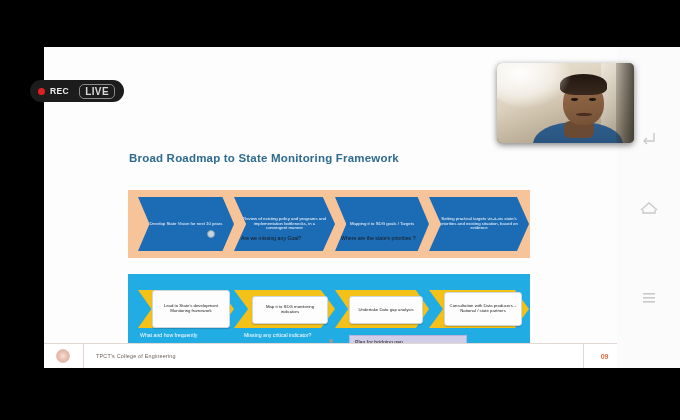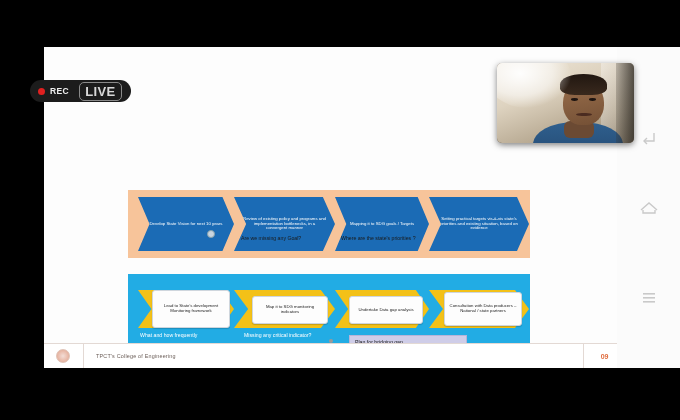--- a/index.html
+++ b/index.html
@@ -63,21 +63,21 @@
     font-size:7px;font-weight:bold;color:#e06a3b;letter-spacing:-.3px;}
   #scroll-dot{position:absolute;left:50%;bottom:25px;width:4px;height:4px;border-radius:50%;
     background:#9a9a9a;transform:translateX(-50%);}
 
   
   #rec{position:absolute;left:30px;top:80px;height:22px;background:#1c1c1c;border-radius:11px;
     display:flex;align-items:center;padding:0 9px 0 8px;box-sizing:border-box;}
   #rec-dot{width:7px;height:7px;border-radius:50%;background:#e02020;flex:none;}
   #rec-label{font-size:8.5px;font-weight:bold;color:#efefef;margin-left:5px;letter-spacing:.4px;}
   #live-pill{margin-left:10px;border:1px solid #8a8a8a;border-radius:5px;padding:1px 5px;}
-  #live-label{font-size:13px;font-weight:bold;color:#d8d8d8;letter-spacing:.4px;}
+  #live-label{font-size:10px;font-weight:bold;color:#d8d8d8;letter-spacing:.4px;}
 
   
   #pip{position:absolute;left:497px;top:63px;width:137px;height:80px;border-radius:5px;
     overflow:hidden;background:#5a5246;box-shadow:0 2px 6px rgba(0,0,0,.5);}
   .pv{position:absolute;}
   #pv-wall{left:0;top:0;width:100%;height:100%;
     background:linear-gradient(160deg,#efe7d9 0%,#ded3c0 35%,#b9ab94 70%,#8d806b 100%);}
   #pv-glare{left:-8%;top:-22%;width:62%;height:78%;border-radius:50%;
     background:radial-gradient(ellipse at 40% 45%,rgba(255,255,255,.96) 0%,rgba(255,255,255,.55) 45%,rgba(255,255,255,0) 72%);}
   #pv-beam{right:-6%;top:0;width:30%;height:100%;
@@ -111,20 +111,21 @@
   #bar-left{left:0;top:0;width:44px;height:100%;}
 </style>
 </head>
 <body>
 
 <div id="screen">
 
   <div id="page">
     <div id="page-inner">
 
+      <div class="slide-title">Broad Roadmap to State Monitoring Framework</div>
 
       <div id="band1"></div>
 
       <div class="chev chev-blue r1" style="left:94px;width:96px;">
         <span class="chev-txt">Develop State Vision for next 10 years</span>
       </div>
       <div class="chev chev-blue r1" style="left:190px;width:101px;">
         <span class="chev-txt">Review of existing policy and programs and implementation bottlenecks, in a convergent manner</span>
       </div>
       <div class="chev chev-blue r1" style="left:291px;width:94px;">

